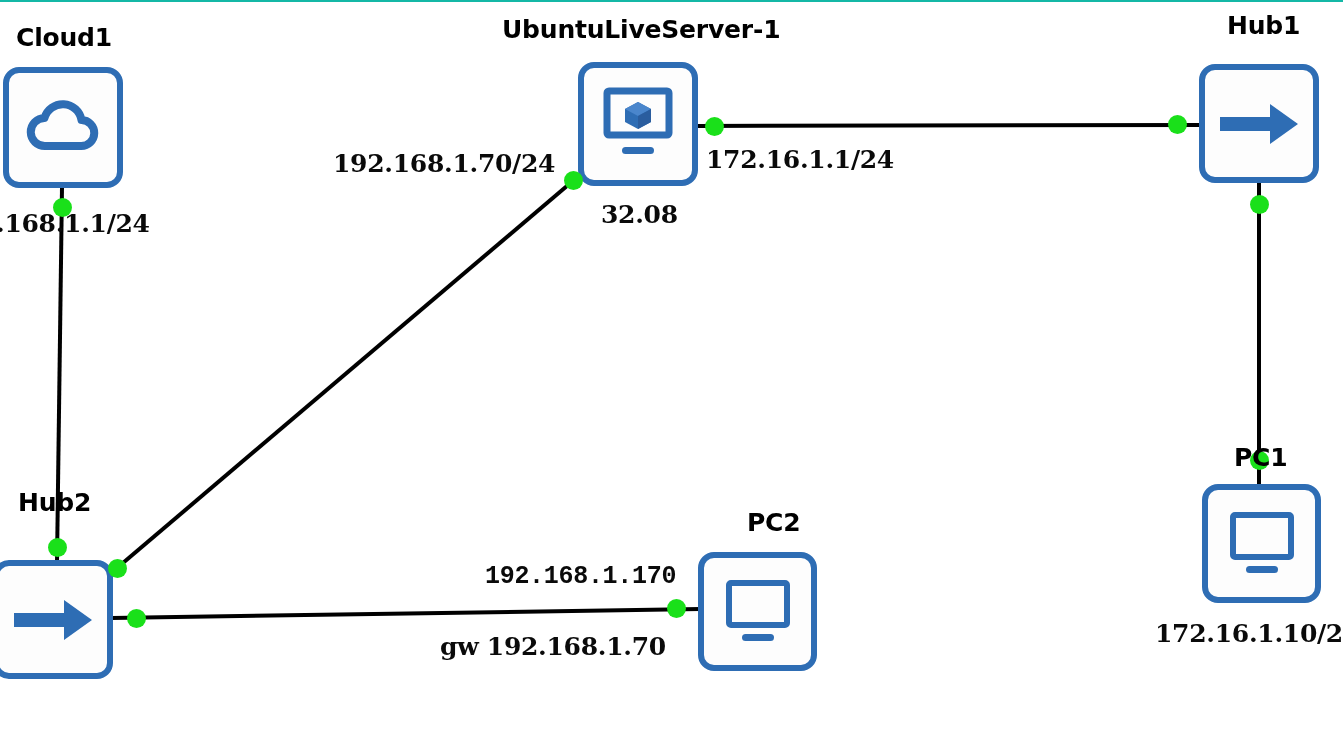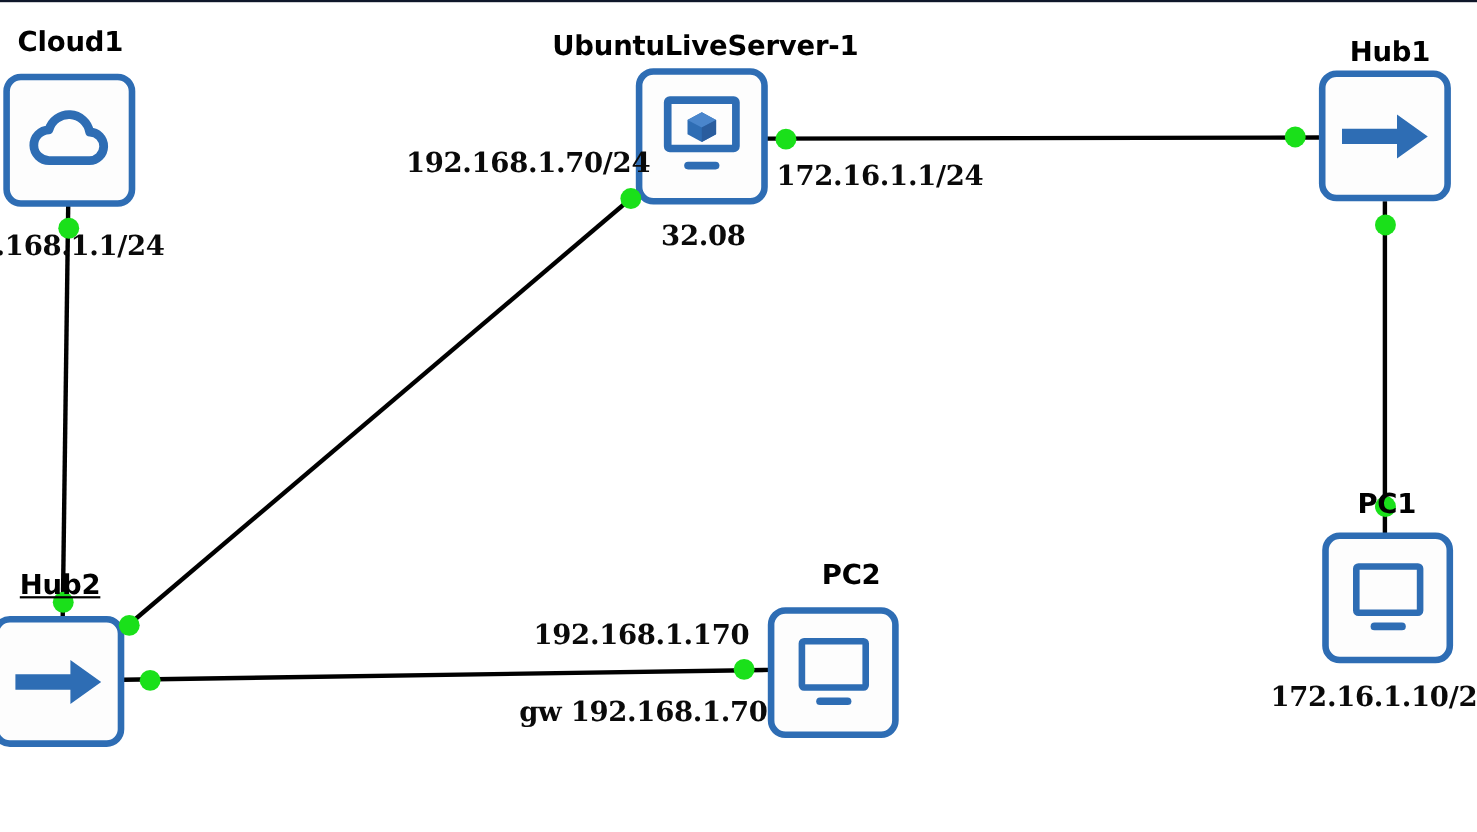--- a/index.html
+++ b/index.html
@@ -6,21 +6,21 @@
     margin: 0;
     padding: 0;
     background: #ffffff;
   }
   #canvas {
     position: relative;
     width: 1343px;
     height: 756px;
     background: #ffffff;
     overflow: hidden;
-    border-top: 2px solid #0f172a;
+    border-top: 2px solid #14b8a6;
     box-sizing: border-box;
     font-family: "DejaVu Sans", sans-serif;
   }
   #edges {
     position: absolute;
     left: 0;
     top: 0;
     width: 1343px;
     height: 756px;
     pointer-events: none;
@@ -132,27 +132,27 @@
       <div class="port-dot" style="left: 126.5px; top: 606.5px; background: rgb(26, 224, 26);"></div>
       <div class="port-dot" style="left: 563.5px; top: 168.5px; background: rgb(26, 224, 26);"></div>
       <div class="port-dot" style="left: 704.5px; top: 114.5px; background: rgb(26, 224, 26);"></div>
       <div class="port-dot" style="left: 1167.5px; top: 112.5px; background: rgb(26, 224, 26);"></div>
       <div class="port-dot" style="left: 1249.5px; top: 192.5px; background: rgb(26, 224, 26);"></div>
       <div class="port-dot" style="left: 1249.5px; top: 448.5px; background: rgb(26, 224, 26);"></div>
       <div class="port-dot" style="left: 666.5px; top: 596.5px; background: rgb(26, 224, 26);"></div>
     </div>
   <div id="labels-layer">
       <div class="node-label" style="left: 16px; top: 21px;">Cloud1</div>
-      <div class="node-label" style="left: 502px; top: 25px;">UbuntuLiveServer-1</div>
-      <div class="node-label" style="left: 1227px; top: 30px;">Hub1</div>
-      <div class="node-label" style="left: 18px; top: 515px; text-decoration: underline;">Hub2</div>
+      <div class="node-label" style="left: 502px; top: 13px;">UbuntuLiveServer-1</div>
+      <div class="node-label" style="left: 1227px; top: 9px;">Hub1</div>
+      <div class="node-label" style="left: 18px; top: 486px;">Hub2</div>
       <div class="node-label" style="left: 747px; top: 506px;">PC2</div>
       <div class="node-label" style="left: 1234px; top: 441px; text-align: center;">PC1</div>
       <div class="iface-label" style="left: -4px; top: 207px;">.168.1.1/24</div>
-      <div class="iface-label" style="left: 333px; top: 131px; margin-left: 36px;">192.168.1.70/24</div>
+      <div class="iface-label" style="left: 333px; top: 147px;">192.168.1.70/24</div>
       <div class="iface-label" style="left: 601px; top: 198px;">32.08</div>
       <div class="iface-label" style="left: 706px; top: 143px; text-align: center;">172.16.1.1/24</div>
       <div class="iface-label" style="left: 1155px; top: 617px;">172.16.1.10/2</div>
-      <div class="iface-label" style="left: 485px; top: 560px;">192.168.1.170</div>
-      <div class="iface-label" style="left: 472px; top: 630px;">gw 192.168.1.70</div>
+      <div class="iface-label" style="left: 485px; top: 560px; font-family: Liberation Mono, monospace;">192.168.1.170</div>
+      <div class="iface-label" style="left: 440px; top: 630px;">gw 192.168.1.70</div>
     </div>
 
 </div>
 
 </body></html>

